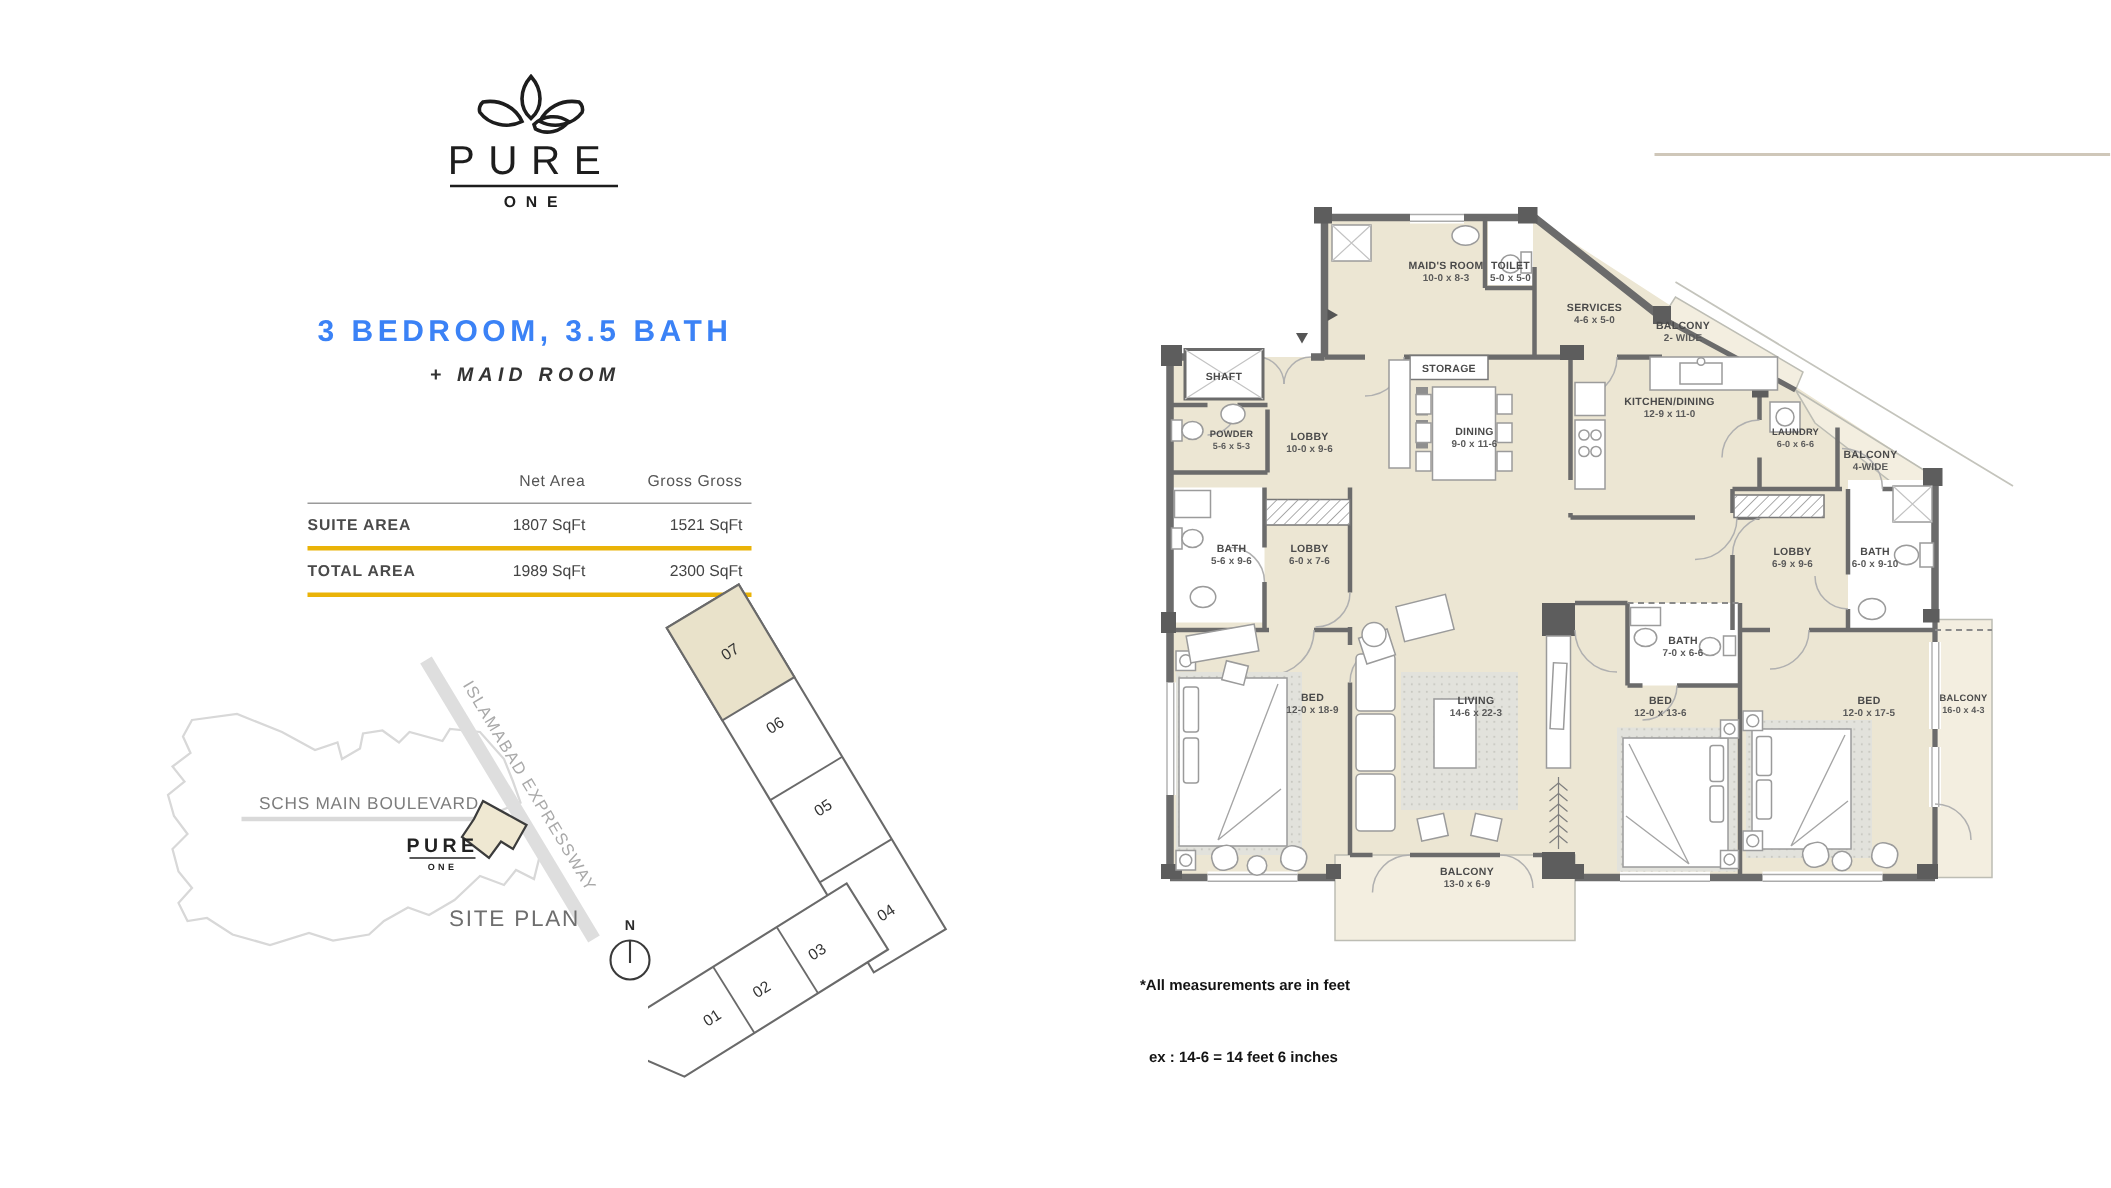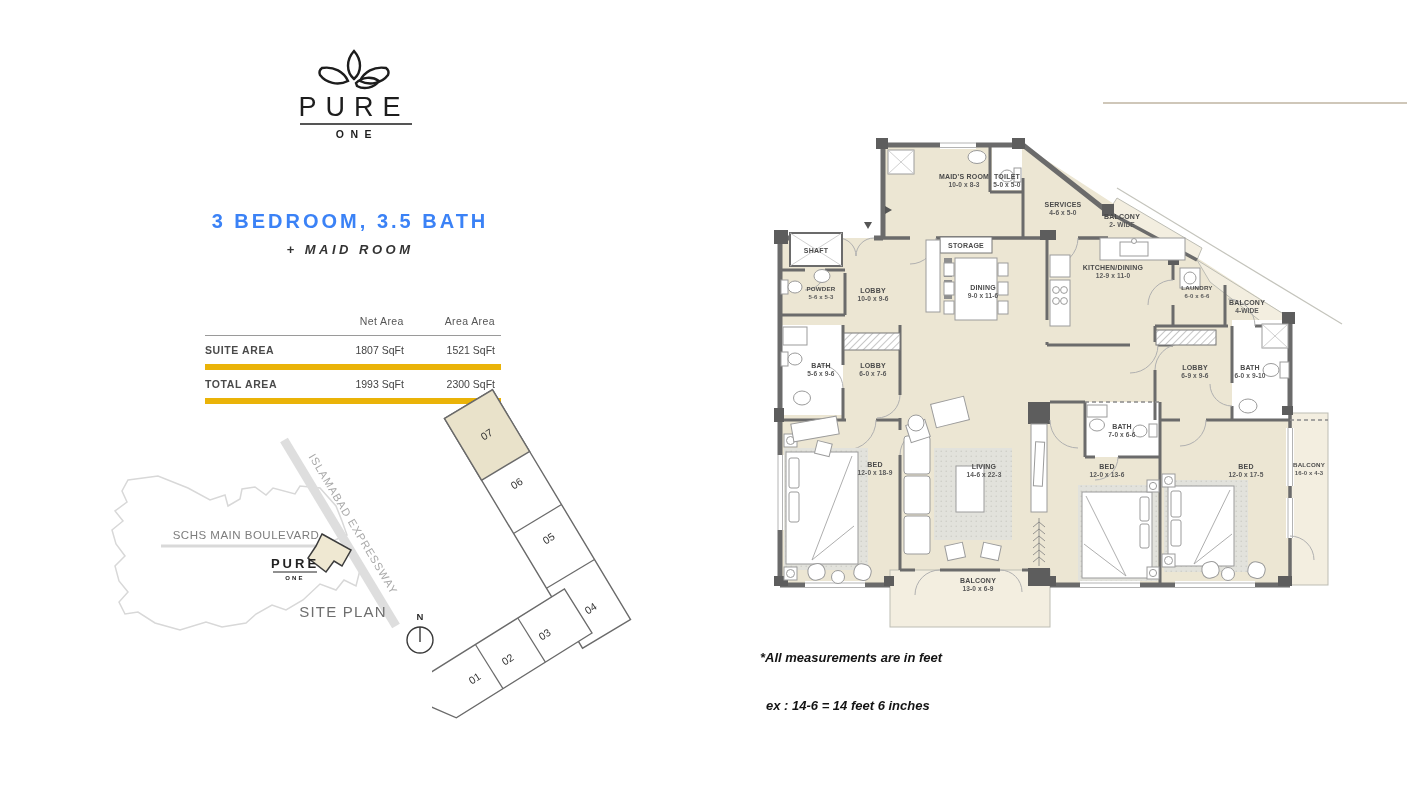--- a/index.html
+++ b/index.html
@@ -12,31 +12,31 @@
   #summary-title{left:175px;top:210px;width:350px;text-align:center;}
   #summary-title .t1{font-size:20px;font-weight:700;letter-spacing:3px;color:#3b82f6;}
   #summary-title .t2{margin-top:9px;font-size:13px;font-weight:700;letter-spacing:3.5px;color:#333;font-style:italic;}
 
   #area-table{left:205px;top:279px;width:296px;border-collapse:collapse;font-size:10.5px;margin-top:32px;}
   #area-table th{font-weight:400;color:#555;letter-spacing:.4px;padding:4px 0 8px 0;}
   #area-table td{padding:8px 0;color:#444;}
   #area-table .lbl{font-weight:700;color:#4a4a4a;letter-spacing:.6px;text-align:left;}
   #area-table .num{text-align:right;padding-right:6px;}
   #area-table thead th{border-bottom:1px solid #9a9a9a;text-align:right;padding-right:6px;}
-  #area-table tbody tr{border-bottom:6px solid #eab308;}
+  #area-table tbody tr{border-bottom:3px solid #eab308;}
 
   #site-plan{left:98px;top:418px;width:344px;height:266px;}
   #key-plan{left:432px;top:386px;width:220px;height:336px;}
 
   
   #unit-heading{left:1100px;top:72px;width:300px;text-align:center;font-size:23px;
                 letter-spacing:8px;color:#3b3b3b;}
   #unit-underline{left:1103px;top:102px;width:304px;height:2px;background:#cfc7b9;}
   #plan-svg{left:750px;top:130px;width:610px;height:520px;}
-  #plan-note{left:760px;top:652px;font-size:13px;font-weight:700;color:#141414;line-height:12px;font-style:italic;}
+  #plan-note{left:760px;top:652px;font-size:10px;font-weight:700;color:#141414;line-height:12px;}
   #plan-note .l2{padding-left:6px;margin-top:36px;}
 
   
   text{font-family:"Liberation Sans",sans-serif;}
   .rn{font-size:7px;font-weight:700;fill:#4a4a4a;letter-spacing:.2px;text-anchor:middle;}
   .rd{font-size:6.6px;font-weight:700;fill:#5a5a5a;letter-spacing:.1px;text-anchor:middle;}
   .rn.small{font-size:6.2px;}
   .rd.small{font-size:6px;}
   .wall{stroke:#6b6b6b;fill:none;stroke-linecap:butt;}
   .furn{stroke:#9b9b9b;fill:#ffffff;stroke-width:1;}
@@ -66,32 +66,32 @@
   <div id="summary-title" class="abs">
     <div class="t1">3 BEDROOM, 3.5 BATH</div>
     <div class="t2">+ MAID ROOM</div>
   </div>
 
   <table id="area-table" class="abs">
     <thead>
       <tr>
         <th></th>
         <th>Net Area</th>
-        <th>Area Area</th>
+        <th>Gross Gross</th>
       </tr>
     </thead>
     <tbody>
       <tr>
         <td class="lbl">SUITE AREA</td>
         <td class="num">1807 SqFt</td>
         <td class="num">1521 SqFt</td>
       </tr>
       <tr>
         <td class="lbl">TOTAL AREA</td>
-        <td class="num">1993 SqFt</td>
+        <td class="num">1989 SqFt</td>
         <td class="num">2300 SqFt</td>
       </tr>
     </tbody>
   </table>
 
   <svg id="site-plan" class="abs" viewBox="0 0 344 266">
     <path class="mapline" stroke-width="1.5" d="M30,62 L60,58 L90,70 L112,82 L127,77 L130,88 L142,81 L144,71 L157,69 L168,77 L175,70 L197,76 L202,68 L222,70 L238,88 L244,103 L249,117 L232,124 L238,132 L252,131 L262,152 L258,168 L246,162 L238,172 L222,166 L205,182 L188,192 L174,187 L158,196 L148,205 L124,209 L108,204 L82,212 L57,205 L40,194 L27,196 L21,184 L30,174 L21,163 L17,148 L27,138 L18,126 L14,112 L25,103 L17,93 L29,84 L24,73 Z"></path>
     <line x1="186" y1="22" x2="298" y2="208" stroke="#dedede" stroke-width="9"></line>
     <line x1="63" y1="128" x2="233" y2="128" stroke="#d9d9d9" stroke-width="3"></line>
     <text class="maptext" x="148" y="121" font-size="11.5" text-anchor="middle">SCHS MAIN BOULEVARD</text>

